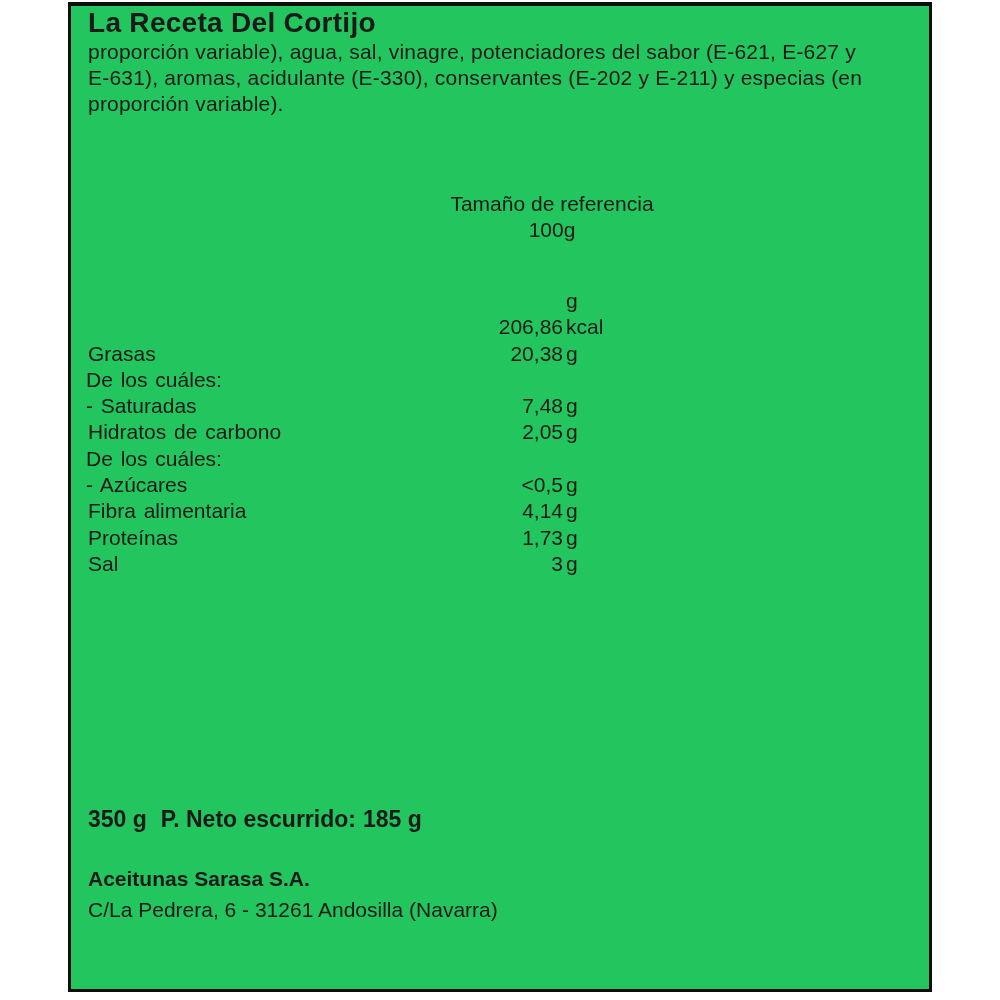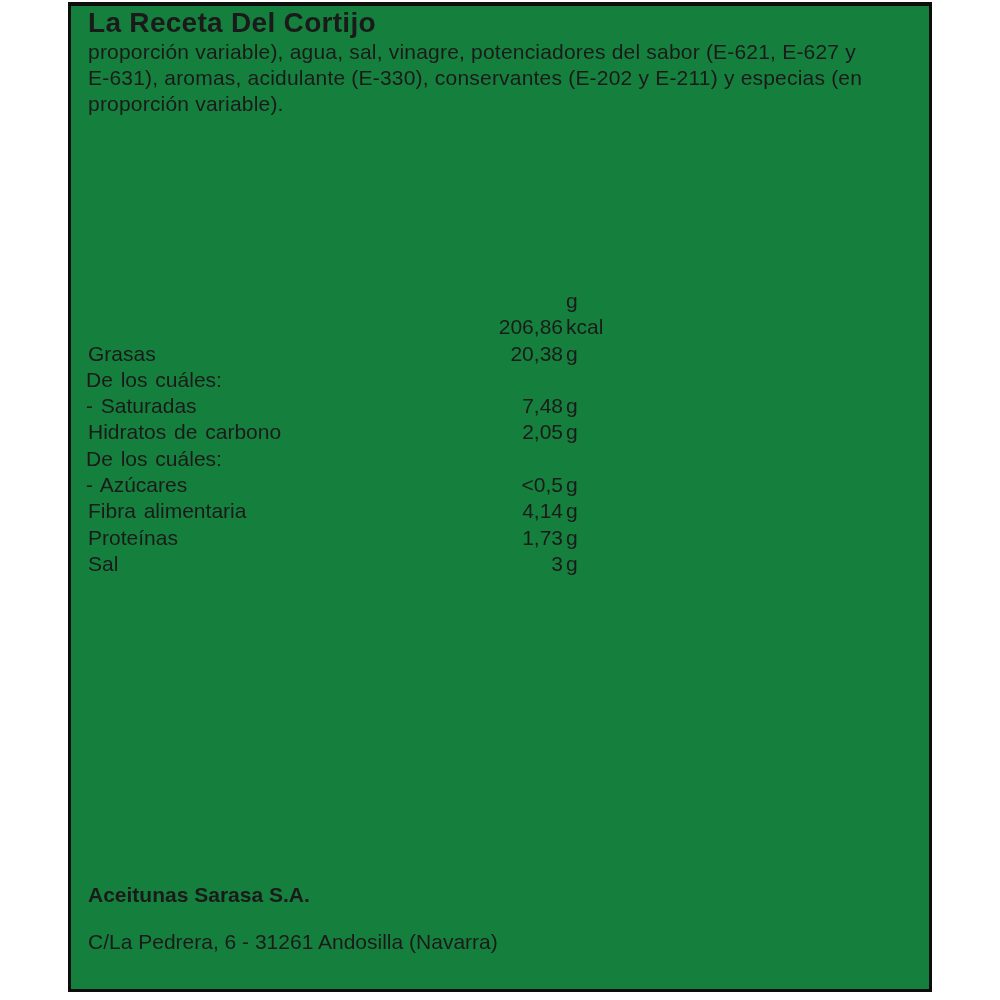--- a/index.html
+++ b/index.html
@@ -20,21 +20,21 @@
   }
   .label-box {
     position: absolute;
     left: 68px;
     top: 2px;
     width: 864px;
     height: 990px;
     box-sizing: border-box;
     border: 3px solid #0d0d0d;
     border-top-width: 4px;
-    background: #15803d;
+    background: #22c55e;
   }
   .brand-title {
     position: absolute;
     left: 17px;
     top: 1px;
     margin: 0;
     font-size: 28px;
     font-weight: bold;
     letter-spacing: 0.3px;
     white-space: nowrap;
@@ -108,36 +108,40 @@
   .weight-line .gap { display: inline-block; width: 14px; }
   .weight-line .sp { display: inline-block; width: 7px; }
   .company {
     position: absolute;
     left: 17px;
     top: 857px;
     font-size: 21px;
     line-height: 31px;
   }
   .company .name { font-weight: bold; }
-  .company div { white-space: nowrap; margin-top: 16px; }
+  .company div { white-space: nowrap; }
 </style>
 </head>
 <body>
 
 <div class="page">
   <div class="label-box">
 
     <h1 class="brand-title">La Receta Del Cortijo</h1>
 
     <div class="ingredients">
       <div class="ing-line">proporción variable), agua, sal, vinagre, potenciadores del sabor (E-621, E-627 y</div>
       <div class="ing-line">E-631), aromas, acidulante (E-330), conservantes (E-202 y E-211) y especias (en</div>
       <div class="ing-line">proporción variable).</div>
     </div>
 
+    <div class="ref-block">
+      <div>Tamaño de referencia</div>
+      <div>100g</div>
+    </div>
 
     <div class="nutrition">
       <div class="nrow">
         <span class="lbl"></span>
         <span class="unit">g</span>
       </div>
       <div class="nrow">
         <span class="lbl"></span>
         <span class="num">206,86</span>
         <span class="unit">kcal</span>
@@ -183,20 +187,23 @@
         <span class="unit">g</span>
       </div>
       <div class="nrow">
         <span class="lbl">Sal</span>
         <span class="num">3</span>
         <span class="unit">g</span>
       </div>
     </div>
 
 
+    <div class="weight-line">
+      <span>350 g</span><span class="gap"></span><span>P. Neto escurrido:</span><span class="sp"></span><span>185 g</span>
+    </div>
 
     <div class="company">
       <div class="name">Aceitunas Sarasa S.A.</div>
       <div>C/La Pedrera, 6 - 31261 Andosilla (Navarra)</div>
     </div>
 
   </div>
 </div>
 
 </body></html>

